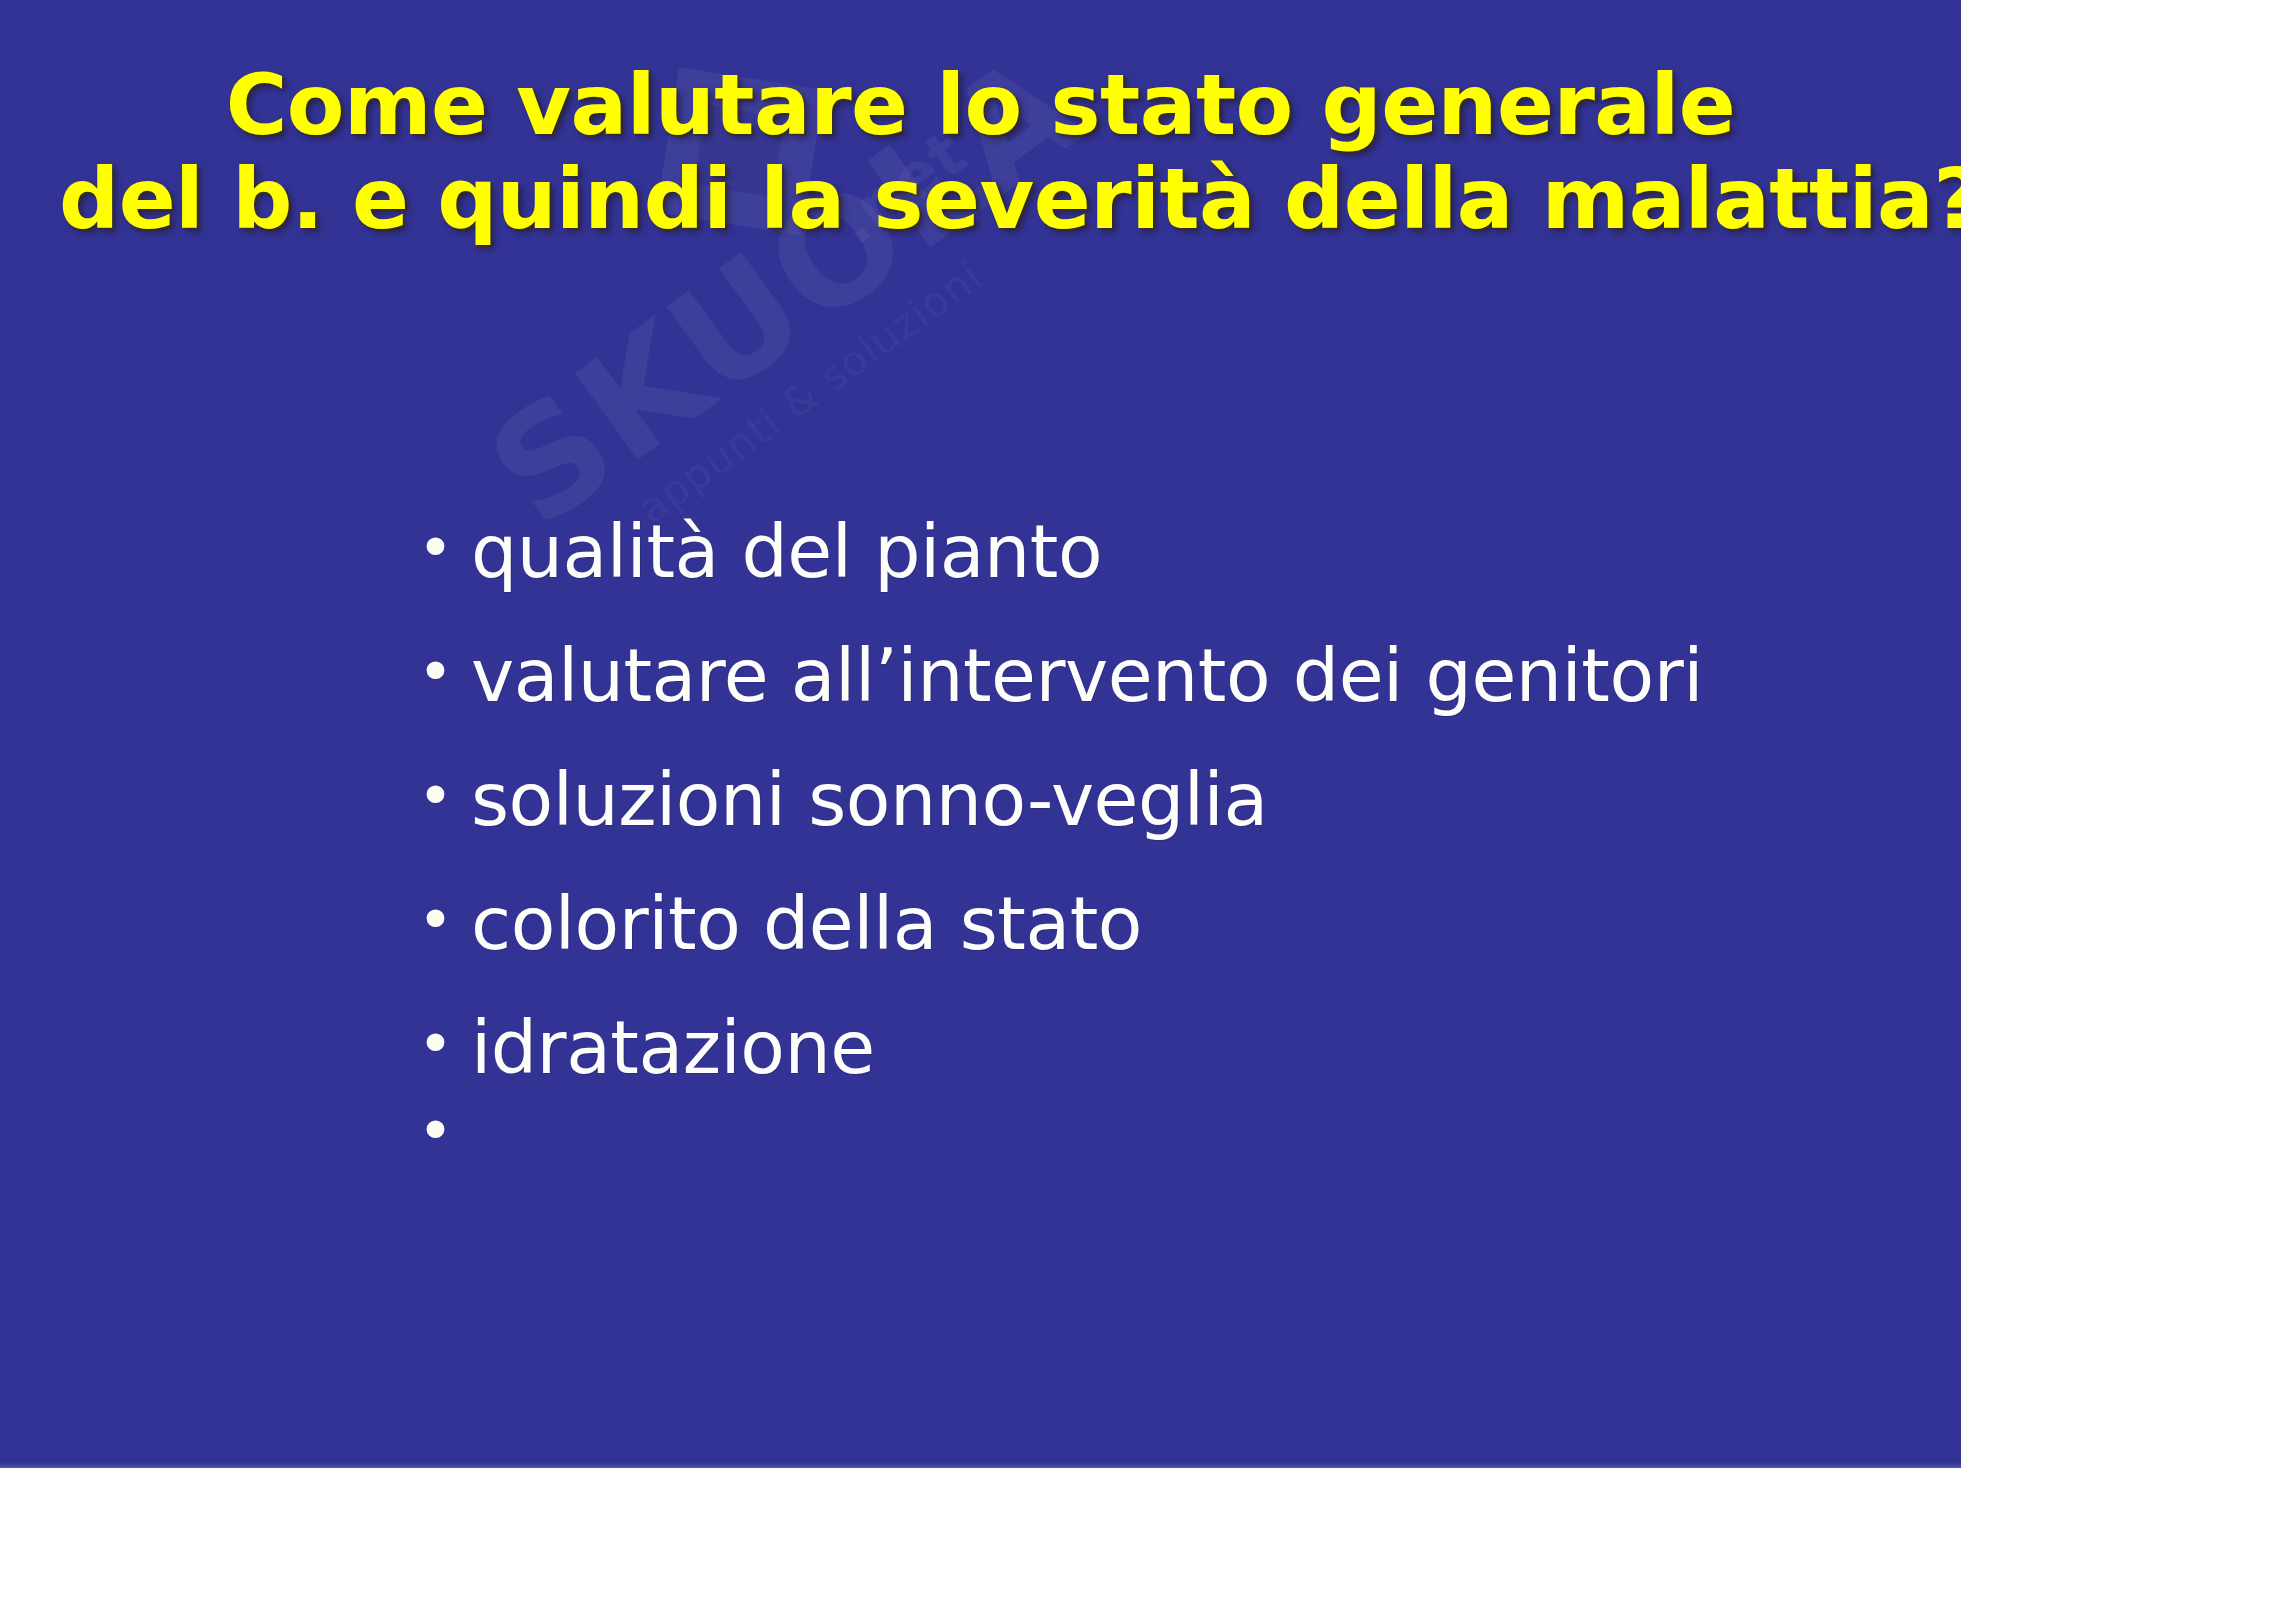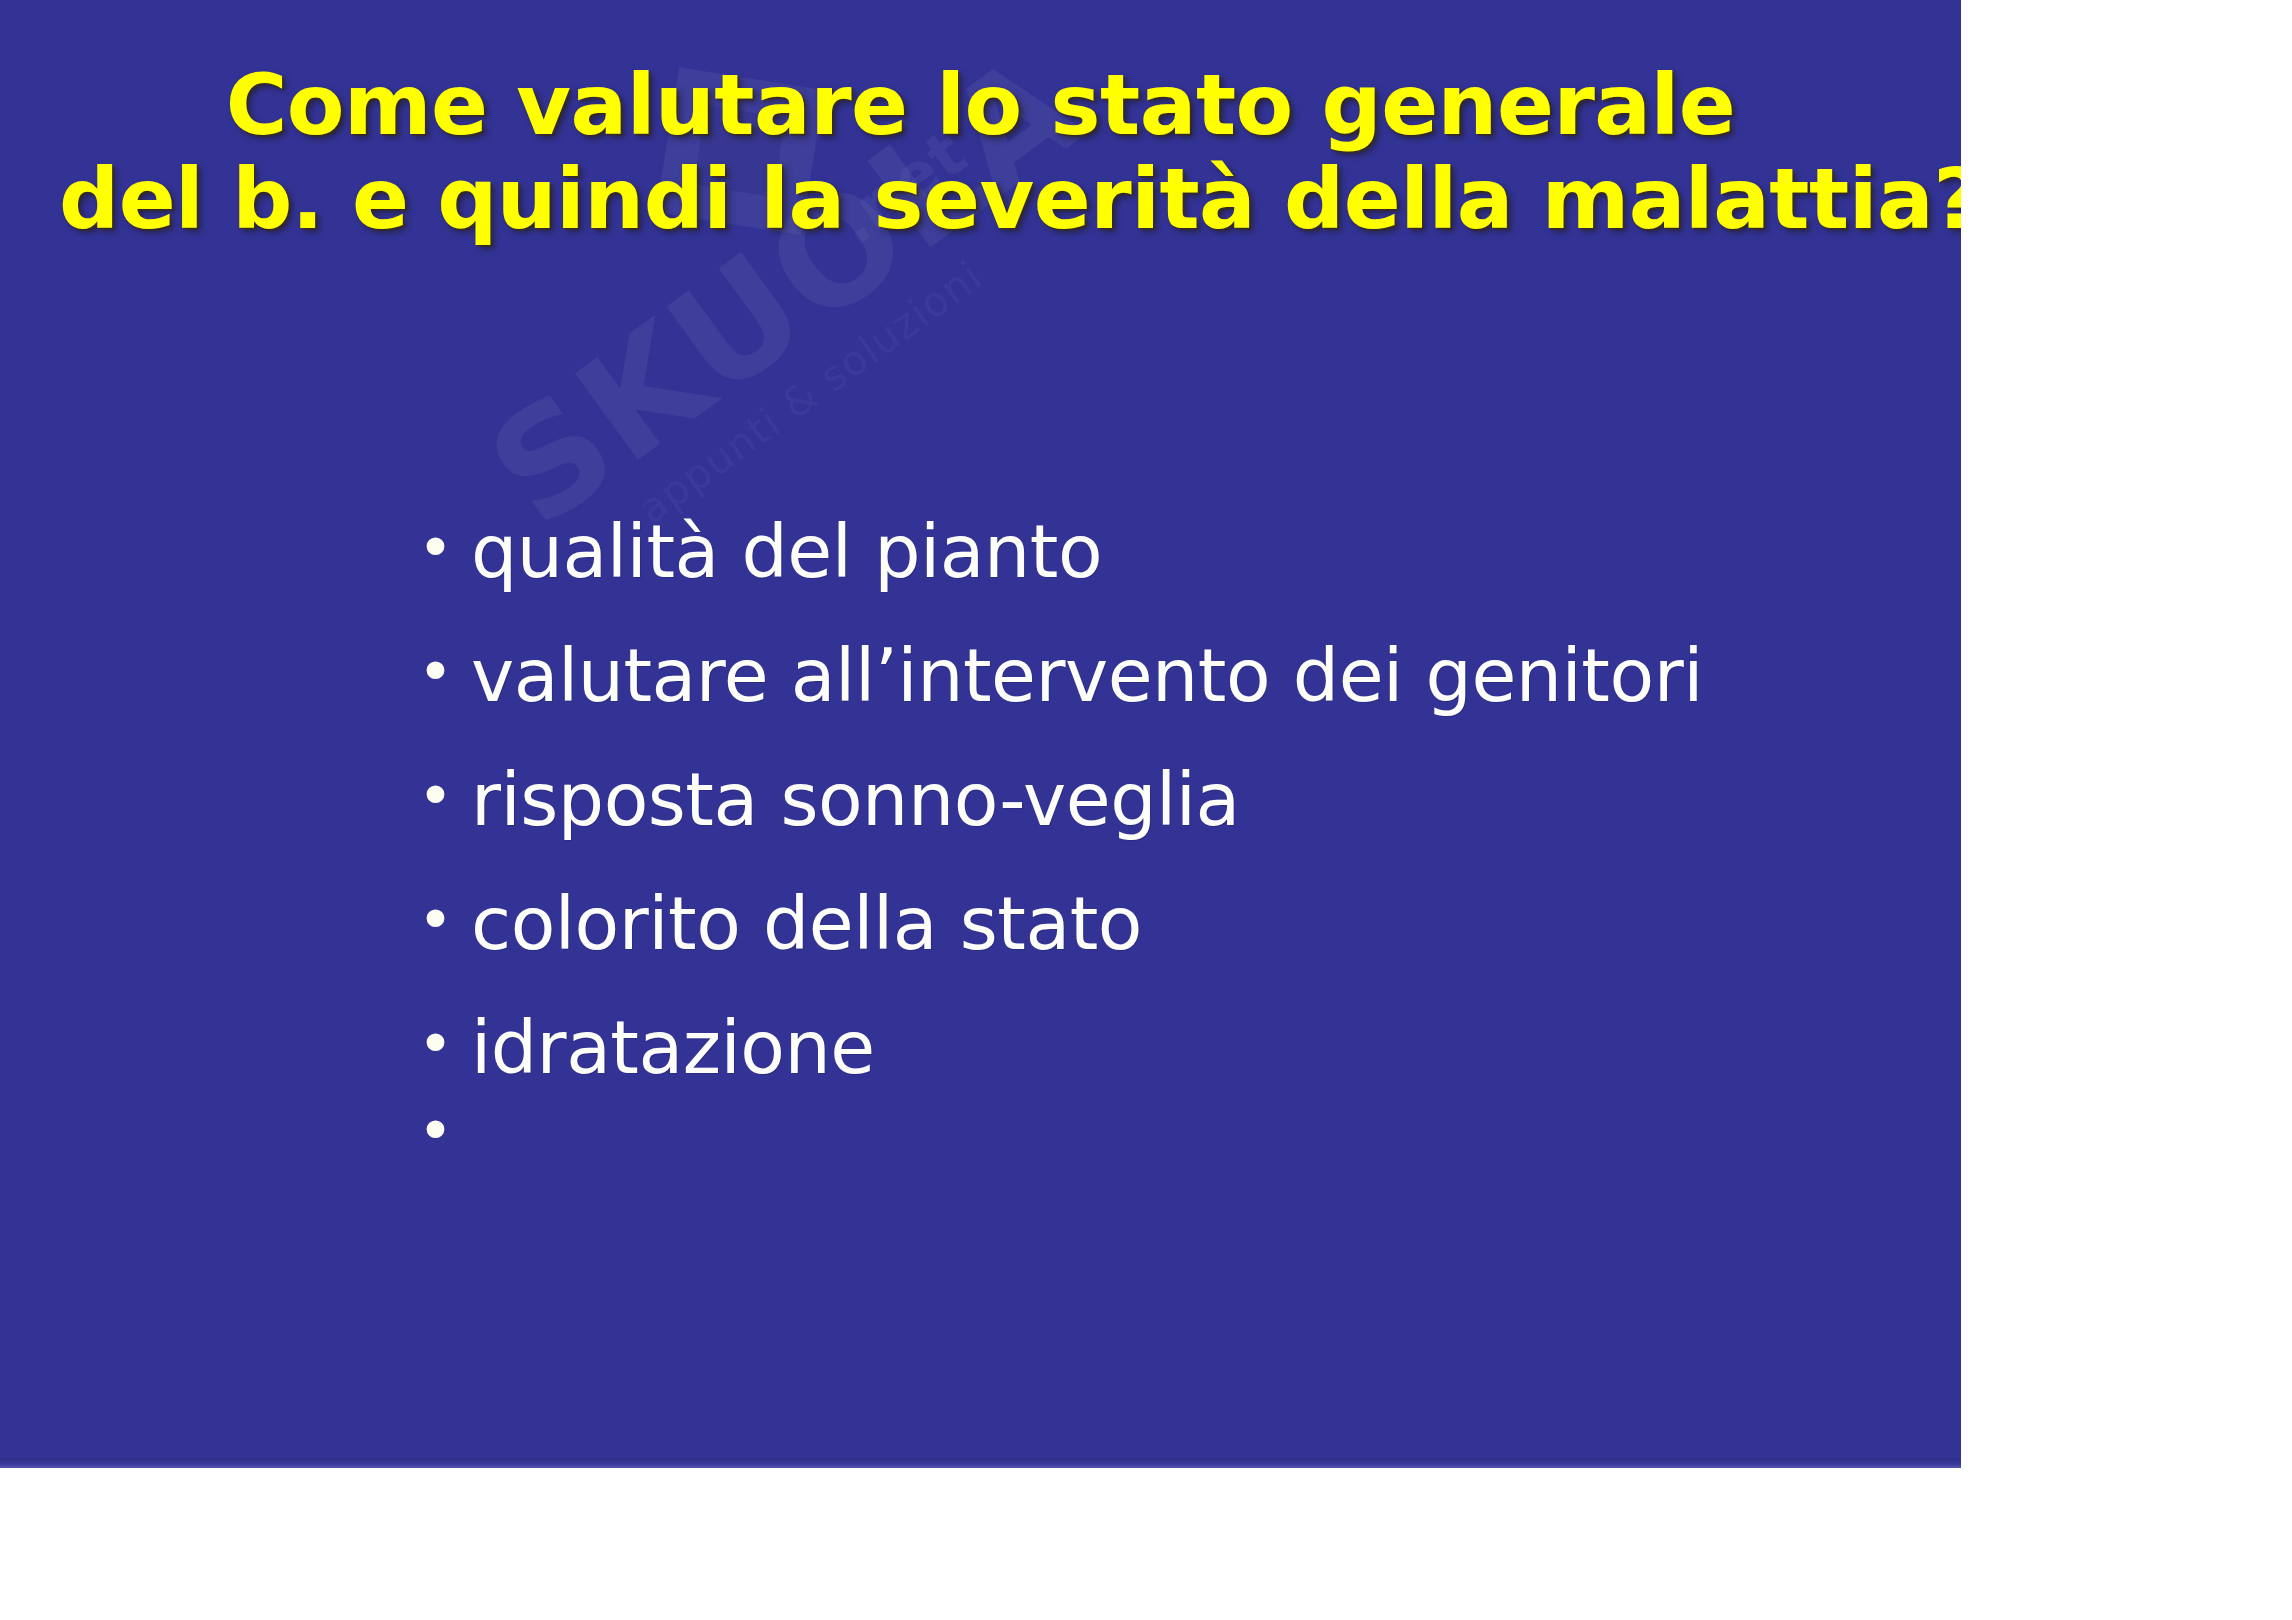--- a/index.html
+++ b/index.html
@@ -191,21 +191,21 @@
         <span class="bullet-text">qualità del pianto</span>
       </div>
 
       <div class="bullet-row">
         <span class="bullet-dot">•</span>
         <span class="bullet-text">valutare all’intervento dei genitori</span>
       </div>
 
       <div class="bullet-row">
         <span class="bullet-dot">•</span>
-        <span class="bullet-text">risposta sonno-veglia</span>
+        <span class="bullet-text">soluzioni sonno-veglia</span>
       </div>
 
       <div class="bullet-row">
         <span class="bullet-dot">•</span>
         <span class="bullet-text">colorito della stato</span>
       </div>
 
       <div class="bullet-row">
         <span class="bullet-dot">•</span>
         <span class="bullet-text">idratazione</span>

